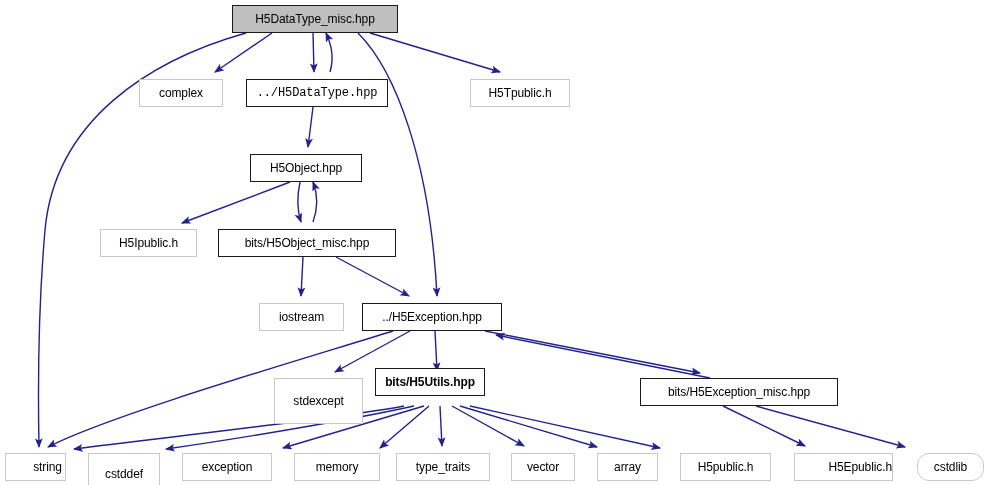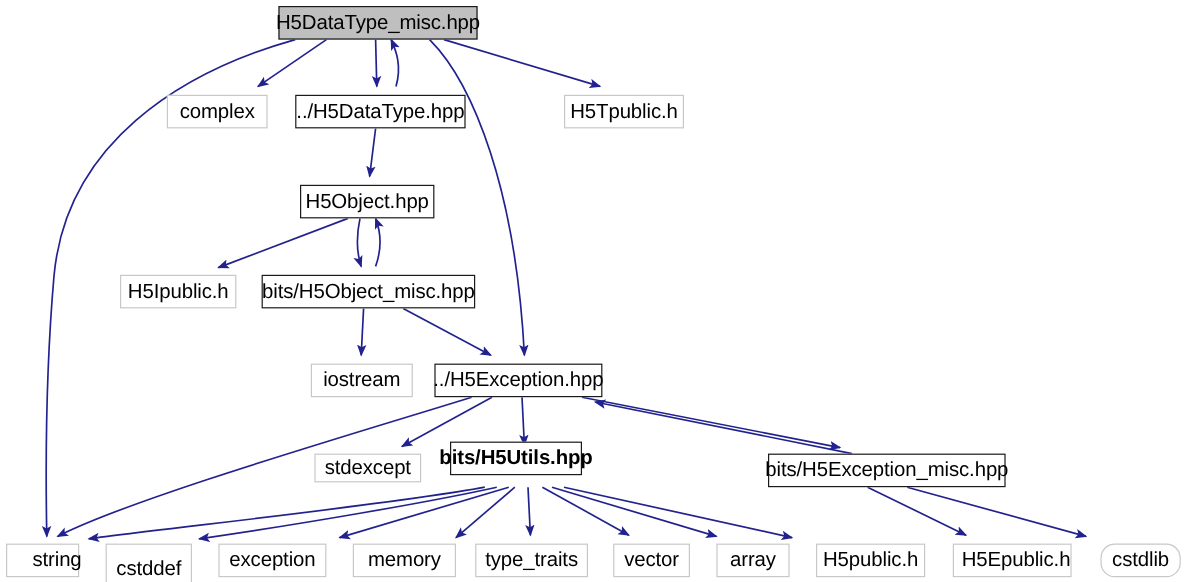--- a/index.html
+++ b/index.html
@@ -21,21 +21,21 @@
     top: 0;
     width: 989px;
     height: 485px;
   }
   .node {
     position: absolute;
     box-sizing: border-box;
     display: flex;
     align-items: center;
     justify-content: center;
-    font-size: 17px;
+    font-size: 12px;
     color: #000000;
     background: #ffffff;
     white-space: nowrap;
     letter-spacing: -0.1px;
   }
   .node.plain {
     border: 1px solid #c8c8c8;
   }
   .node.doc {
     border: 1.4px solid #1a1a1a;
@@ -88,42 +88,42 @@
         <path d="M 756,406 L 905,447" fill="none" stroke="#22228f" stroke-width="1.4" marker-end="url(#arrowhead)"></path>
       </g>
   </svg>
   <div id="nodes-layer">
       <div class="node current" style="left: 232px; top: 5px; width: 166px; height: 28px;">
         <span class="node-label">H5DataType_misc.hpp</span>
       </div>
       <div class="node plain" style="left: 139px; top: 79px; width: 84px; height: 28px;">
         <span class="node-label">complex</span>
       </div>
-      <div class="node doc" style="left: 246px; top: 79px; width: 142px; height: 28px;">
+      <div class="node doc" style="left: 246px; top: 79px; width: 142px; height: 28px; font-family: Liberation Mono, monospace;">
         <span class="node-label">../H5DataType.hpp</span>
       </div>
       <div class="node plain" style="left: 470px; top: 79px; width: 100px; height: 28px; text-align: right;">
         <span class="node-label">H5Tpublic.h</span>
       </div>
       <div class="node doc" style="left: 250px; top: 154px; width: 112px; height: 28px;">
         <span class="node-label">H5Object.hpp</span>
       </div>
       <div class="node plain" style="left: 100px; top: 229px; width: 97px; height: 28px;">
         <span class="node-label">H5Ipublic.h</span>
       </div>
       <div class="node doc" style="left: 218px; top: 229px; width: 178px; height: 28px;">
         <span class="node-label">bits/H5Object_misc.hpp</span>
       </div>
       <div class="node plain" style="left: 259px; top: 303px; width: 85px; height: 28px;">
         <span class="node-label">iostream</span>
       </div>
       <div class="node doc" style="left: 362px; top: 303px; width: 140px; height: 28px;">
         <span class="node-label">../H5Exception.hpp</span>
       </div>
-      <div class="node plain" style="left: 262px; top: 378px; width: 89px; height: 24px;">
+      <div class="node plain" style="left: 274px; top: 378px; width: 89px; height: 46px;">
         <span class="node-label">stdexcept</span>
       </div>
       <div class="node doc" style="left: 375px; top: 368px; width: 110px; height: 28px; font-weight: bold;">
         <span class="node-label">bits/H5Utils.hpp</span>
       </div>
       <div class="node doc" style="left: 640px; top: 378px; width: 198px; height: 28px;">
         <span class="node-label">bits/H5Exception_misc.hpp</span>
       </div>
       <div class="node plain" style="left: 5px; top: 453px; width: 61px; height: 28px; padding-left: 24px;">
         <span class="node-label">string</span>

